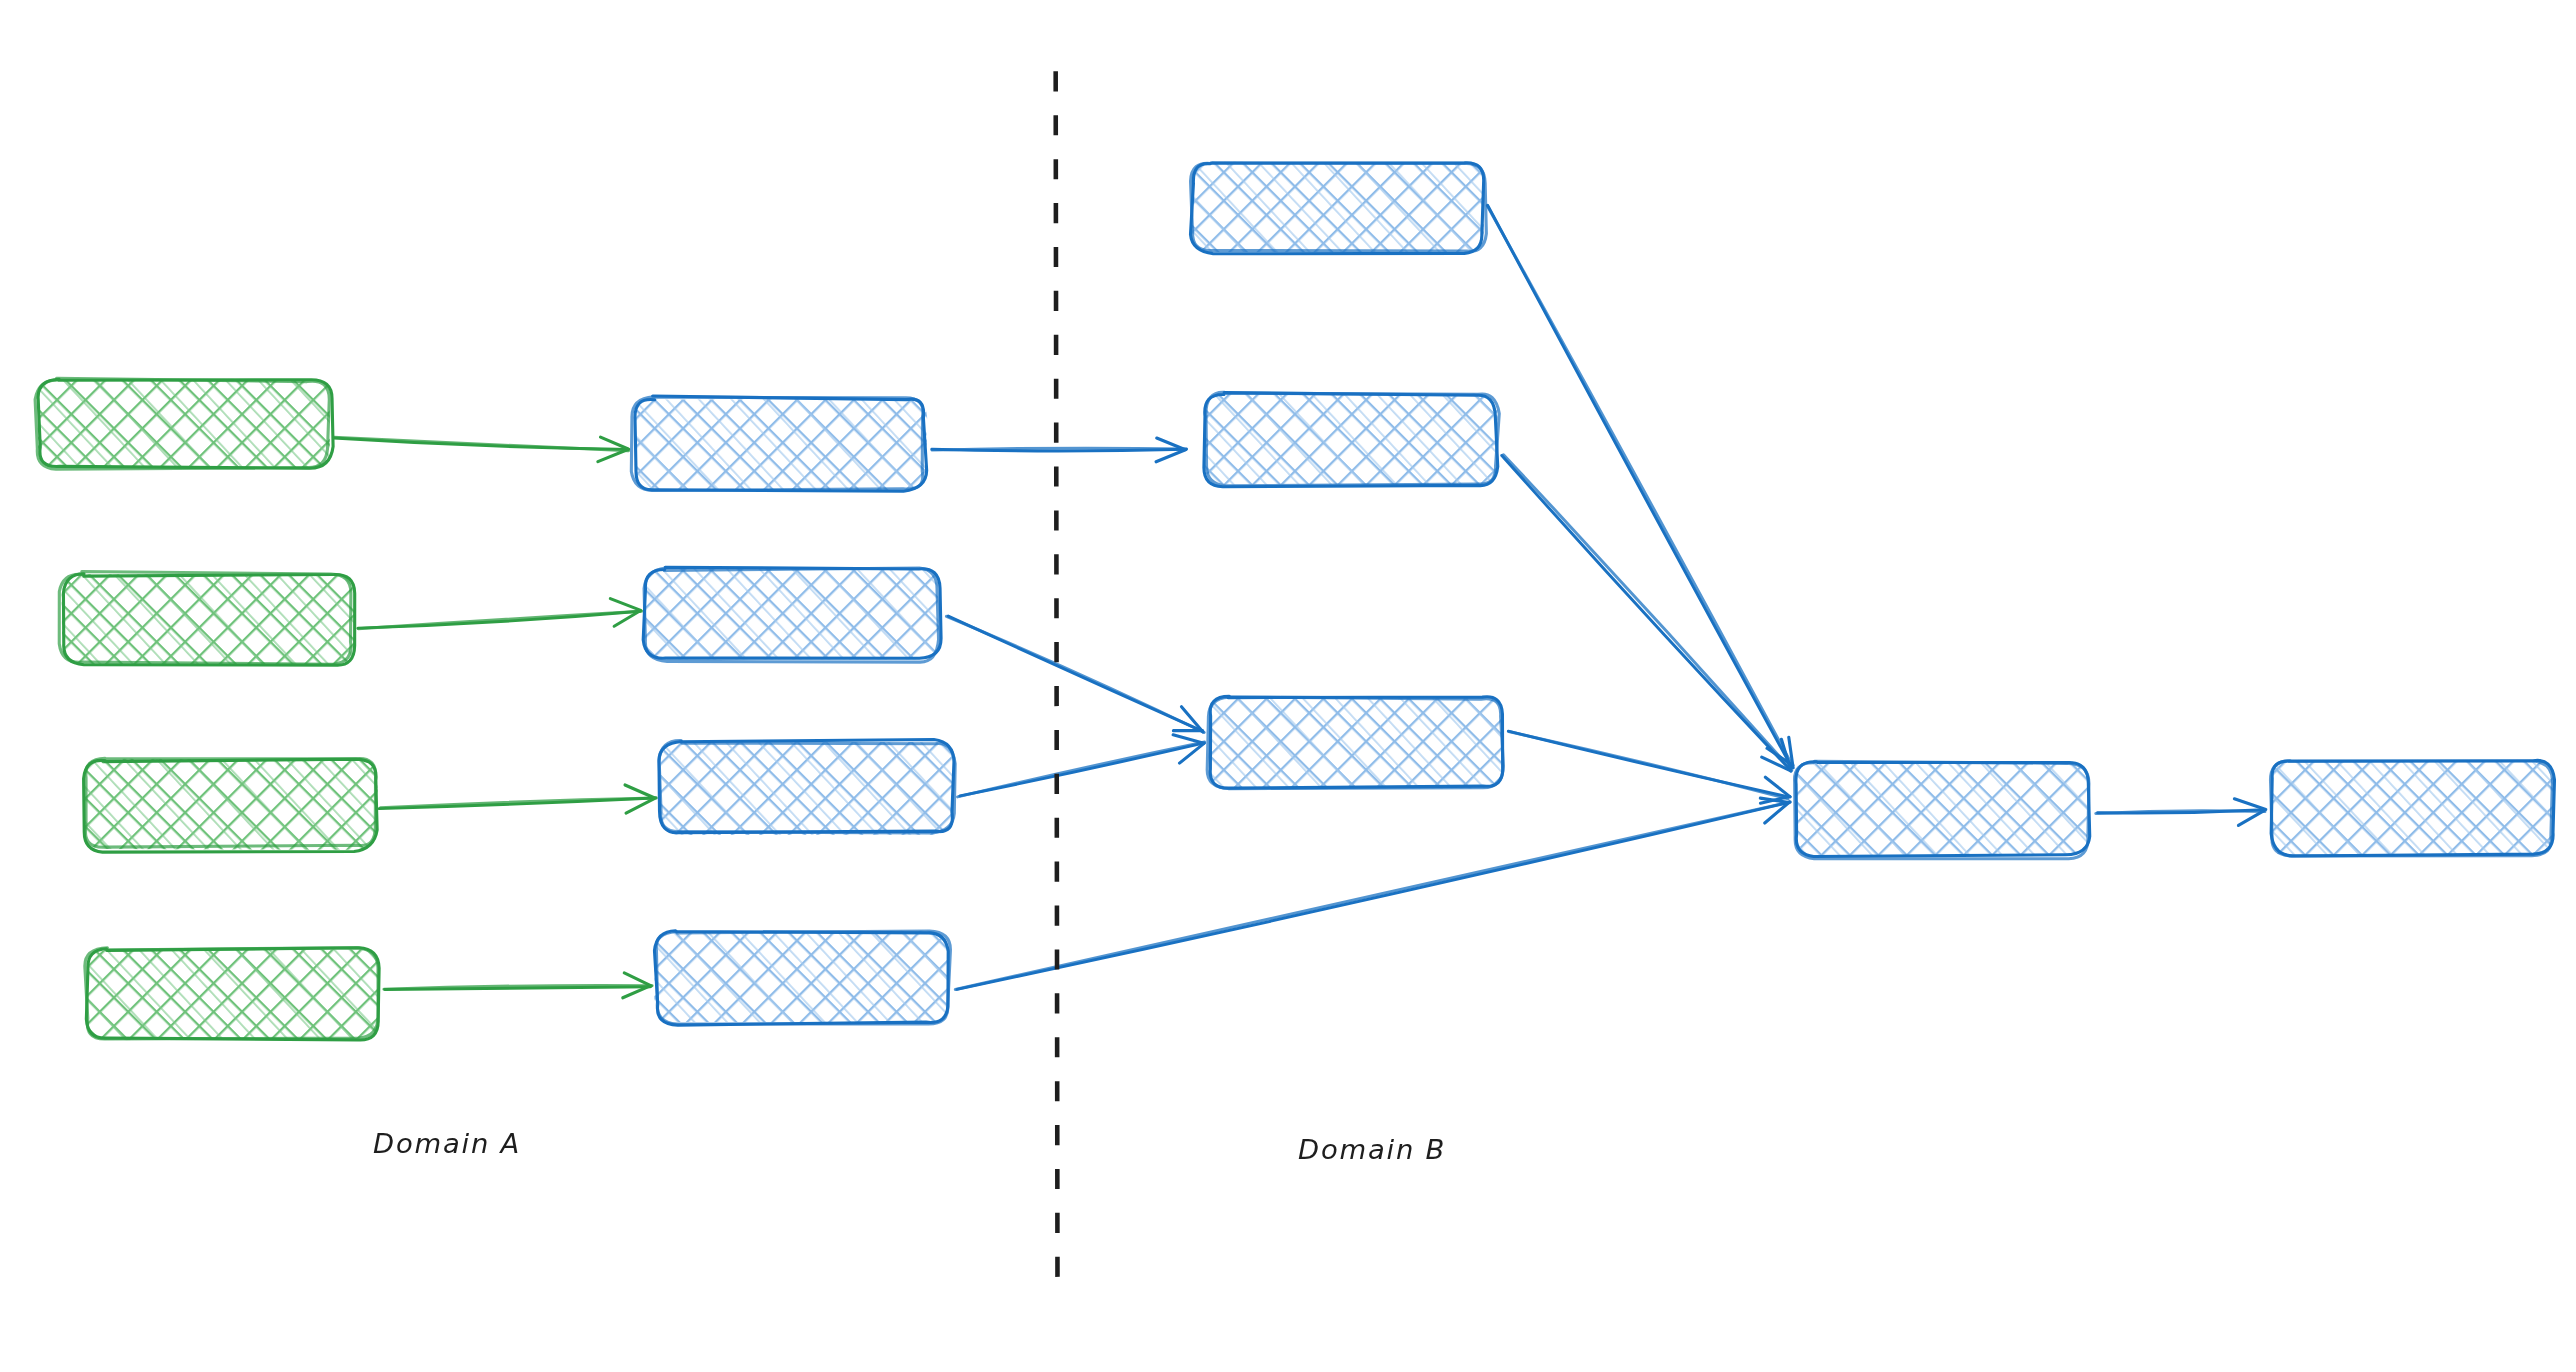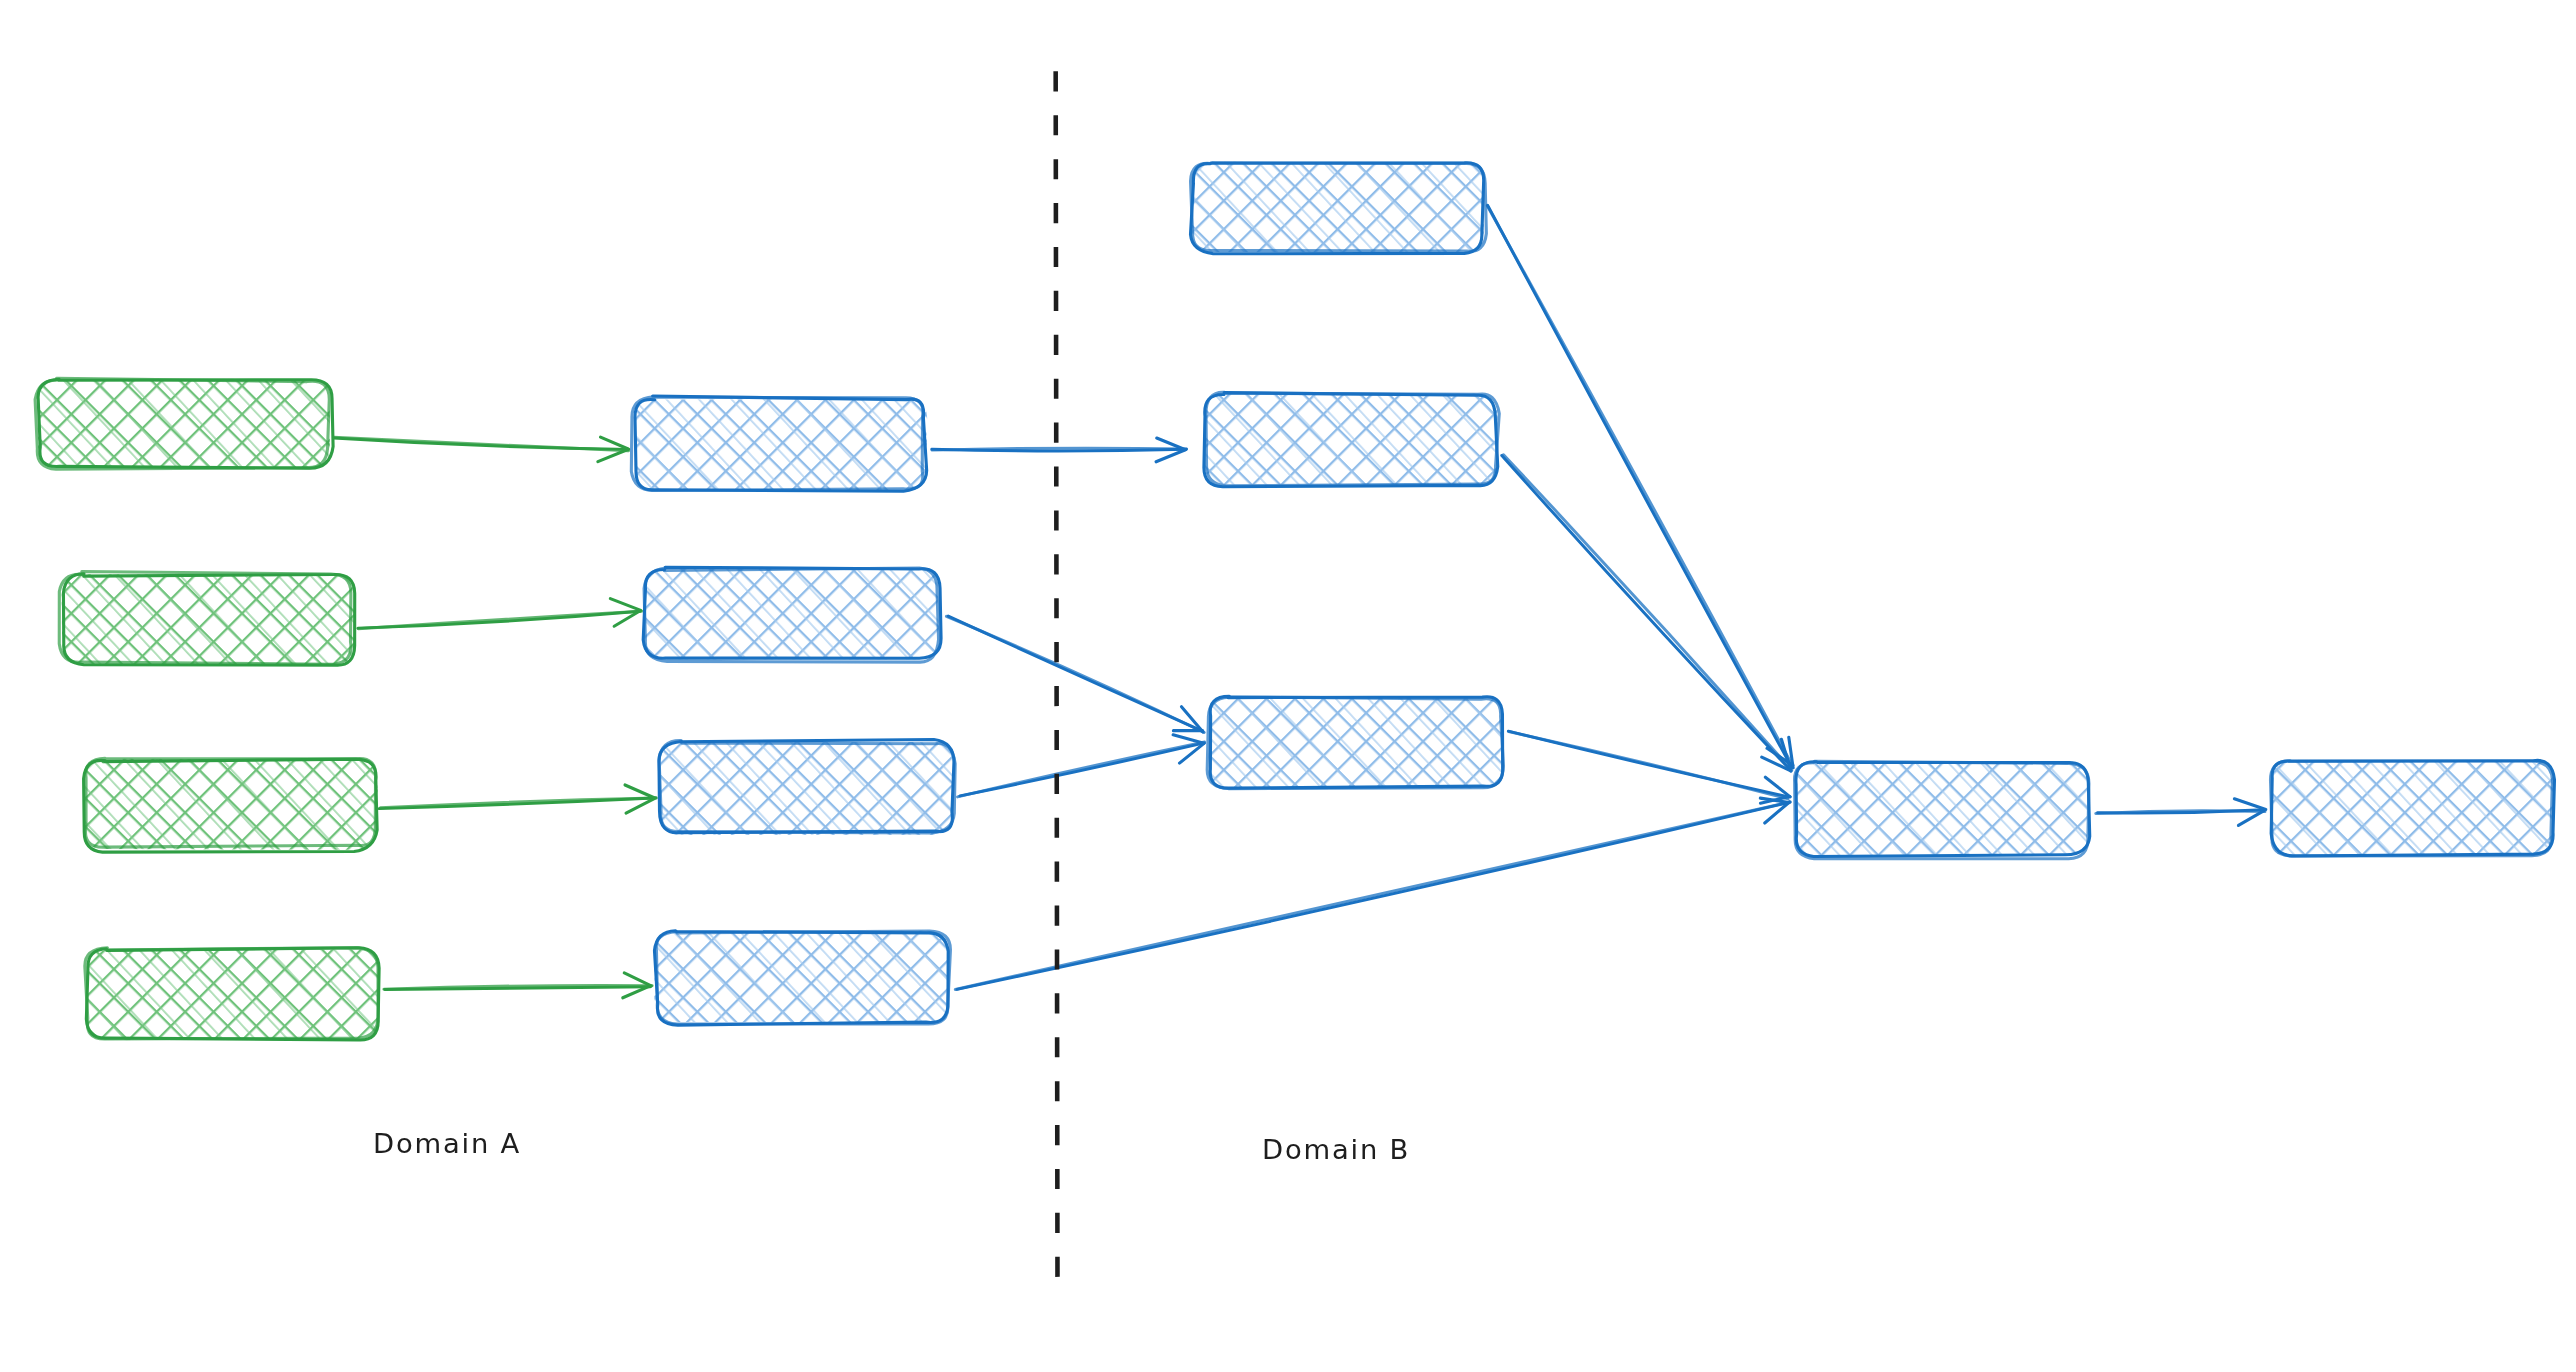--- a/index.html
+++ b/index.html
@@ -12,26 +12,27 @@
   }
   #canvas{
     position:absolute;left:0;top:0;
     width:2576px;height:1372px;
   }
   .domain-label{
     position:absolute;
     color:#1e1e1e;
     font-family:"DejaVu Sans", sans-serif;
     font-size:27.4px;
+    font-style:italic;
     letter-spacing:1.8px;
     white-space:nowrap;
     user-select:none;
   }
   #label-domain-a{ left:373px; top:1128px; }
-  #label-domain-b{ left:1262px; top:1134px; }
+  #label-domain-b{ left:1298px; top:1134px; }
 </style>
 </head>
 <body>
 
 <svg id="canvas" viewBox="0 0 2816 1500" xmlns="http://www.w3.org/2000/svg">
   <defs>
     <pattern id="hatch-green" width="22" height="22" patternUnits="userSpaceOnUse" patternTransform="rotate(45)">
       <rect width="22" height="22" fill="#ffffff"></rect>
       <line x1="0" y1="0" x2="0" y2="22" stroke="#6ec27a" stroke-width="5"></line>
       <line x1="0" y1="0" x2="22" y2="0" stroke="#6ec27a" stroke-width="5"></line>

